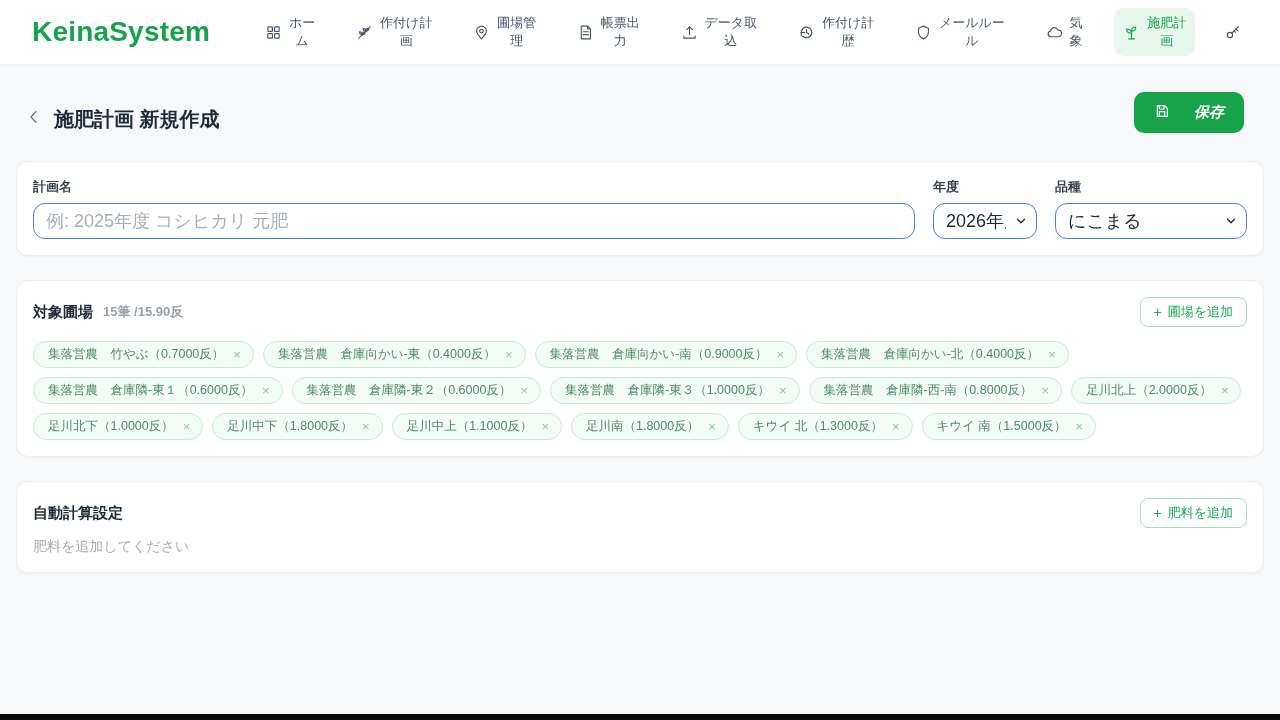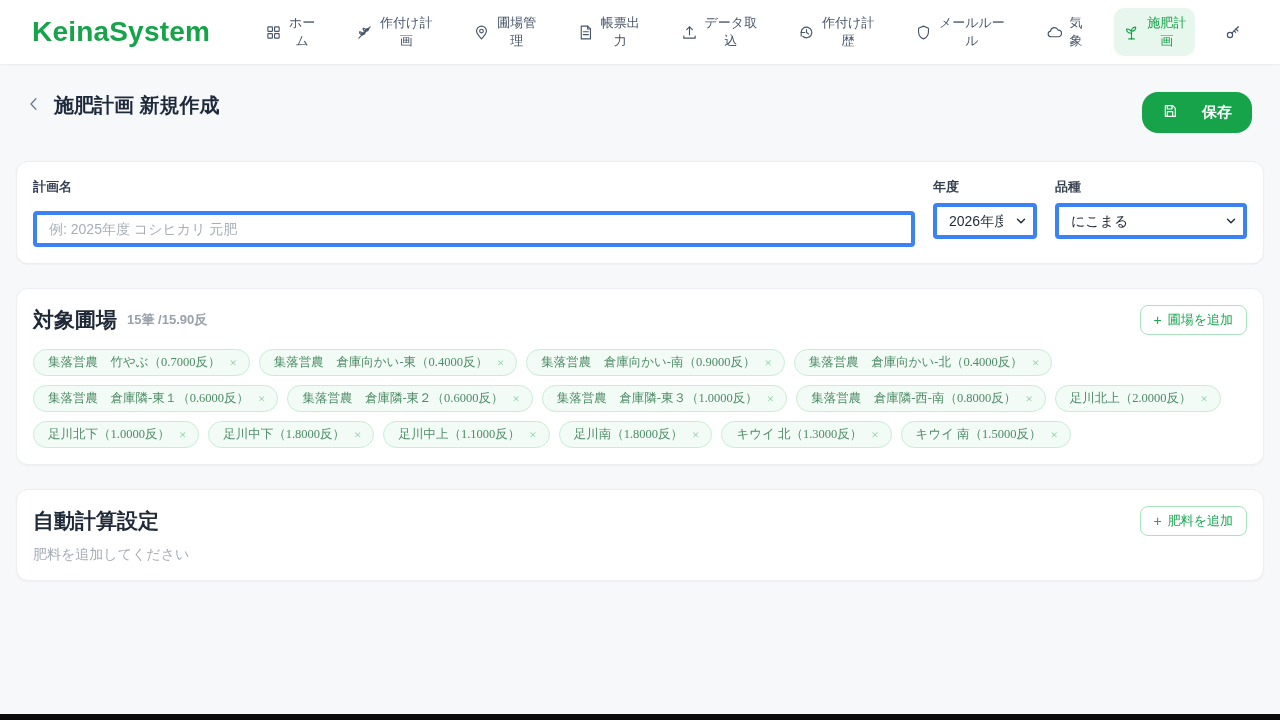--- a/index.html
+++ b/index.html
@@ -28,73 +28,74 @@
     font-size:13px; line-height:1.35; text-align:center; white-space:pre-line;
   }
   .nav-item svg { flex:0 0 auto; display:block; }
   .nav-item.active { background:#e8f7ee; color:#16a34a; }
   .nav-item.active svg { stroke:#16a34a; }
   .nav-item.icon-only { padding:6px 6px; }
 
   
   .page { padding:24px 16px 0; }
   .page-head {
-    display:flex; align-items:flex-start; margin:4px 12px 28px 4px;
+    display:flex; align-items:flex-end; margin:4px 20px 28px 4px;
   }
   .back-btn { width:28px; height:28px; display:flex; align-items:center; justify-content:center; cursor:pointer; }
   .page-title { font-size:20px; font-weight:bold; color:#1e293b; margin-left:6px; }
   .save-btn {
     margin-left:auto; display:flex; align-items:center; gap:24px;
-    background:#16a34a; color:#ffffff; border:none; border-radius:16px;
+    background:#16a34a; color:#ffffff; border:none; border-radius:10px;
     padding:11px 20px; font-size:15px; font-weight:bold; cursor:pointer;
     font-family:inherit;
+    font-style:italic;
   }
 
   .card {
     background:#ffffff; border:1px solid #eceef1; border-radius:12px;
     padding:16px; margin-bottom:24px; box-shadow:0 1px 2px rgba(15,23,42,.04);
   }
 
   
   .form-row { display:flex; gap:18px; }
   .fld { display:flex; flex-direction:column; }
-  .fld-name { flex:1;gap:8px; }
+  .fld-name { flex:1; }
   .fld-year { width:104px; }
   .fld-variety { width:192px; }
   .fld label { font-size:13px; color:#374151; font-weight:bold; margin-bottom:7px; }
   .txt-input, .sel-wrap select {
-    height:36px; border:4px solid #3b82f6; border-radius:4px;
-    font-size:14px; color:#1f2937; background:#ffffff; width:100%;
+    height:36px; border:1px solid #3b82f6; border-radius:12px;
+    font-size:18px; color:#1f2937; background:#ffffff; width:100%;
     padding:0 12px; font-family:inherit;
   }
   .txt-input::placeholder { color:#a8aeb8; }
   .sel-wrap { position:relative; }
   .sel-wrap select {
     appearance:none; -webkit-appearance:none; padding-right:30px; cursor:pointer;
   }
   .sel-caret { position:absolute; right:9px; top:50%; transform:translateY(-50%); pointer-events:none; display:flex; }
 
   
   .sec-head { display:flex; align-items:center; margin-bottom:14px; }
-  .sec-title { font-size:21px; font-weight:bold; color:#1f2937; }
+  .sec-title { font-size:15px; font-weight:bold; color:#1f2937; }
   .sec-sub { font-size:13px; color:#9aa1ab; margin-left:10px;font-weight:bold; }
   .add-btn {
     margin-left:auto; display:flex; align-items:center; gap:6px;
     background:#ffffff; border:1px solid #a9e2bf; color:#1ba853;
     border-radius:8px; padding:5px 13px; font-size:13px; cursor:pointer;
     font-family:inherit;
   }
   .add-btn .plus { font-size:14px; line-height:1; }
 
   
   .tags { display:flex; flex-wrap:wrap; gap:9px; }
   .tag {
     display:inline-flex; align-items:center; gap:9px;
     background:#f2fbf5; border:1px solid #c9ecd6; border-radius:999px;
-    padding:4px 12px 4px 14px; font-size:12.5px; color:#4e8c67;font-family:Liberation Serif, serif;
+    padding:4px 12px 4px 14px; font-size:12.5px; color:#4e8c67;
   }
   .tag-close {
     background:none; border:none; color:#82cfa0; font-size:13px;
     cursor:pointer; padding:0; line-height:1; font-family:inherit;
   }
 
   .empty-msg { font-size:14px; color:#a7adb6; margin-top:6px; }
 
   .bottom-bar { position:absolute; left:0; bottom:0; width:1280px; height:6px; background:#0b0b0c; }
 

